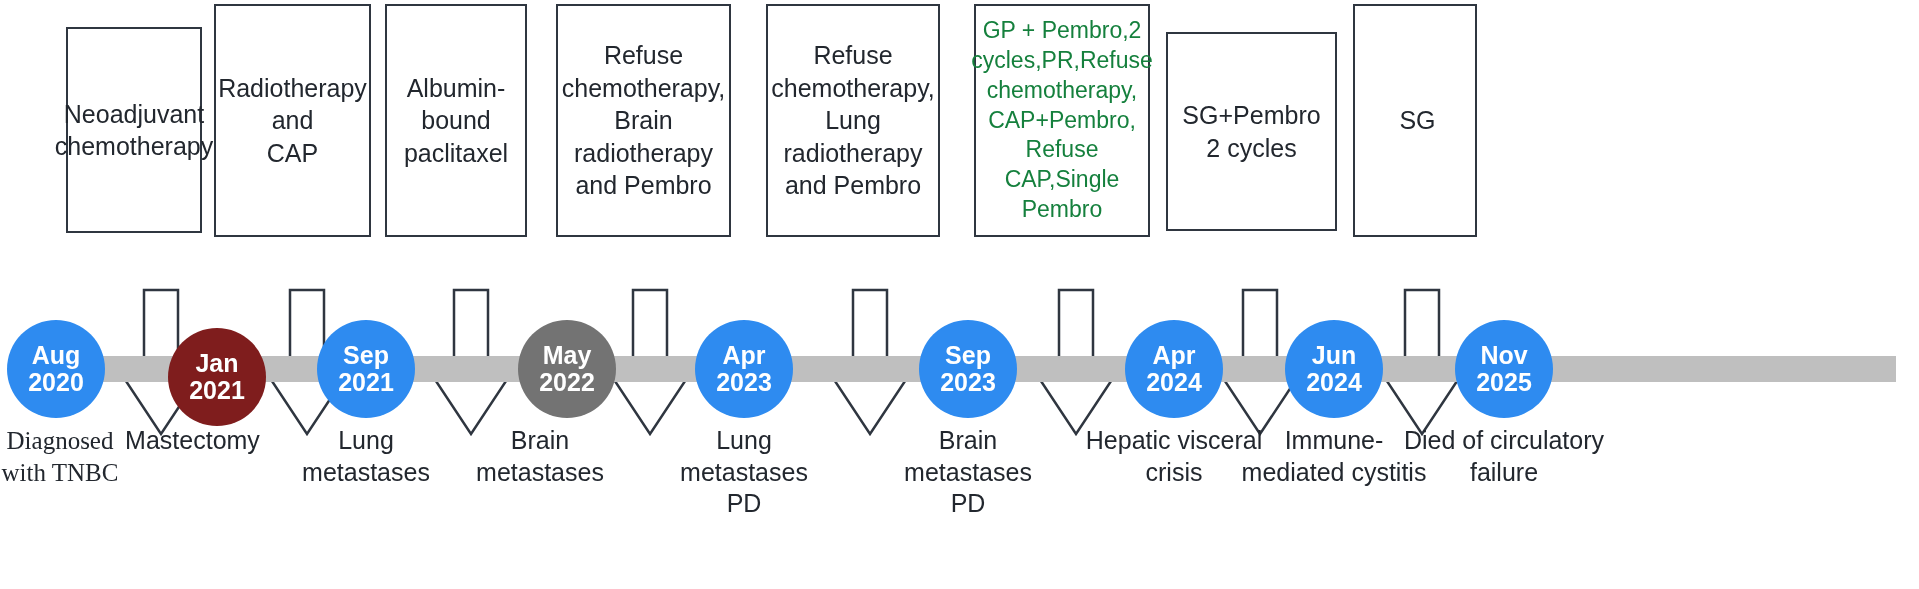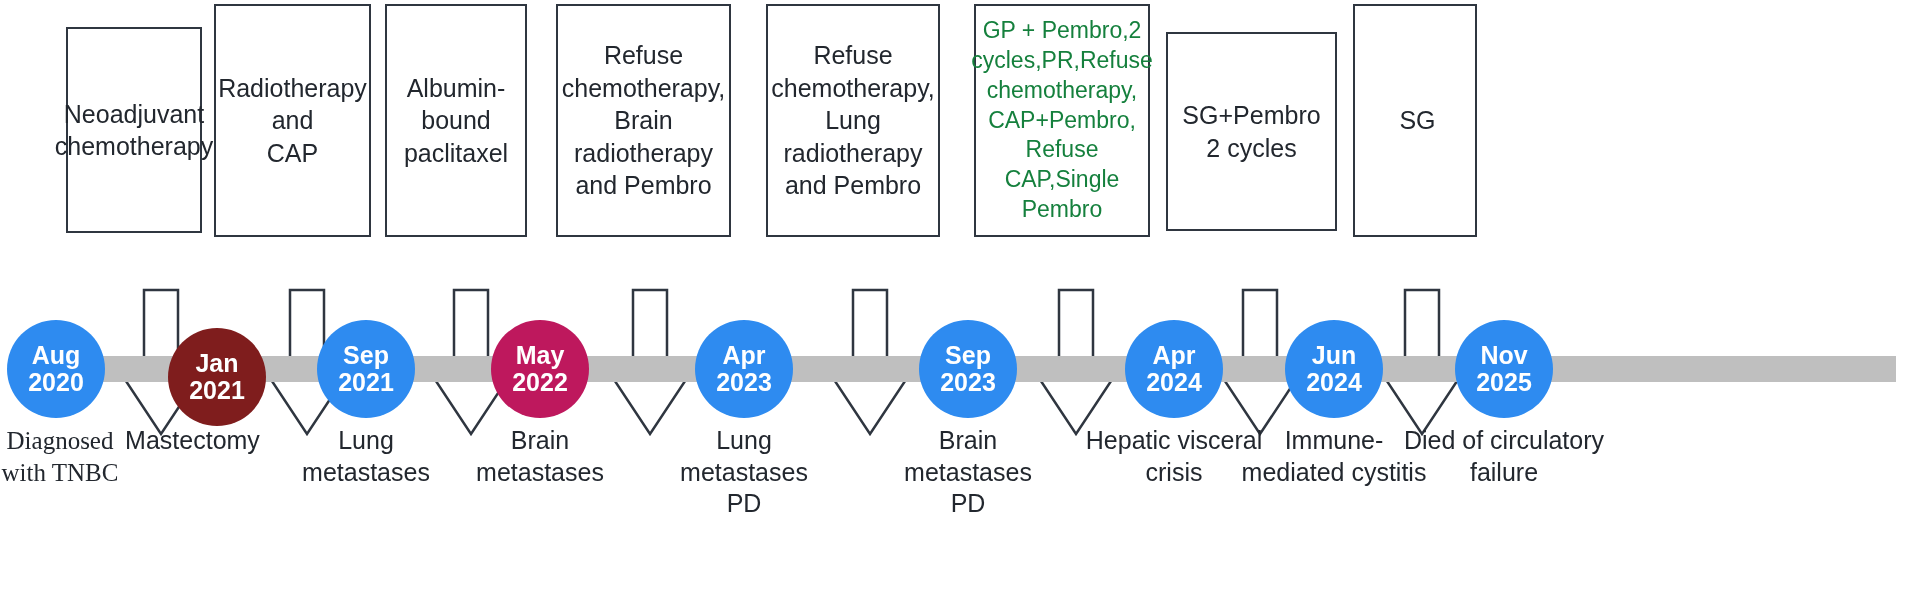--- a/index.html
+++ b/index.html
@@ -143,21 +143,21 @@
         </svg>
       </div>
     </div>
 
   <div id="timeline-bar" style="background: rgb(191, 191, 191);"></div>
 
   <div id="milestones-layer">
       <div class="milestone" style="left: 7px; top: 320px; background: rgb(46, 139, 240); color: rgb(255, 255, 255);"><span>Aug</span><span>2020</span></div>
       <div class="milestone" style="left: 168px; top: 328px; background: #7f1d1d; color: rgb(255, 255, 255);"><span>Jan</span><span>2021</span></div>
       <div class="milestone" style="left: 317px; top: 320px; background: rgb(46, 139, 240); color: rgb(255, 255, 255);"><span>Sep</span><span>2021</span></div>
-      <div class="milestone" style="left: 491px; top: 320px; background: #be185d; color: rgb(255, 255, 255);"><span>May</span><span>2022</span></div>
+      <div class="milestone" style="left: 518px; top: 320px; background: #737373; color: rgb(255, 255, 255);"><span>May</span><span>2022</span></div>
       <div class="milestone" style="left: 695px; top: 320px; background: rgb(46, 139, 240); color: rgb(255, 255, 255);"><span>Apr</span><span>2023</span></div>
       <div class="milestone" style="left: 919px; top: 320px; background: rgb(46, 139, 240); color: rgb(255, 255, 255);"><span>Sep</span><span>2023</span></div>
       <div class="milestone" style="left: 1125px; top: 320px; background: rgb(46, 139, 240); color: rgb(255, 255, 255);"><span>Apr</span><span>2024</span></div>
       <div class="milestone" style="left: 1285px; top: 320px; background: rgb(46, 139, 240); color: rgb(255, 255, 255); text-align: center;"><span>Jun</span><span>2024</span></div>
       <div class="milestone" style="left: 1455px; top: 320px; background: rgb(46, 139, 240); color: rgb(255, 255, 255);"><span>Nov</span><span>2025</span></div>
     </div>
 
   <div id="labels-layer">
       <div class="event-label" style="left: 0px; top: 425px; width: 120px; color: rgb(34, 39, 46); font-family: Liberation Serif, serif;">Diagnosed
 with TNBC</div>

